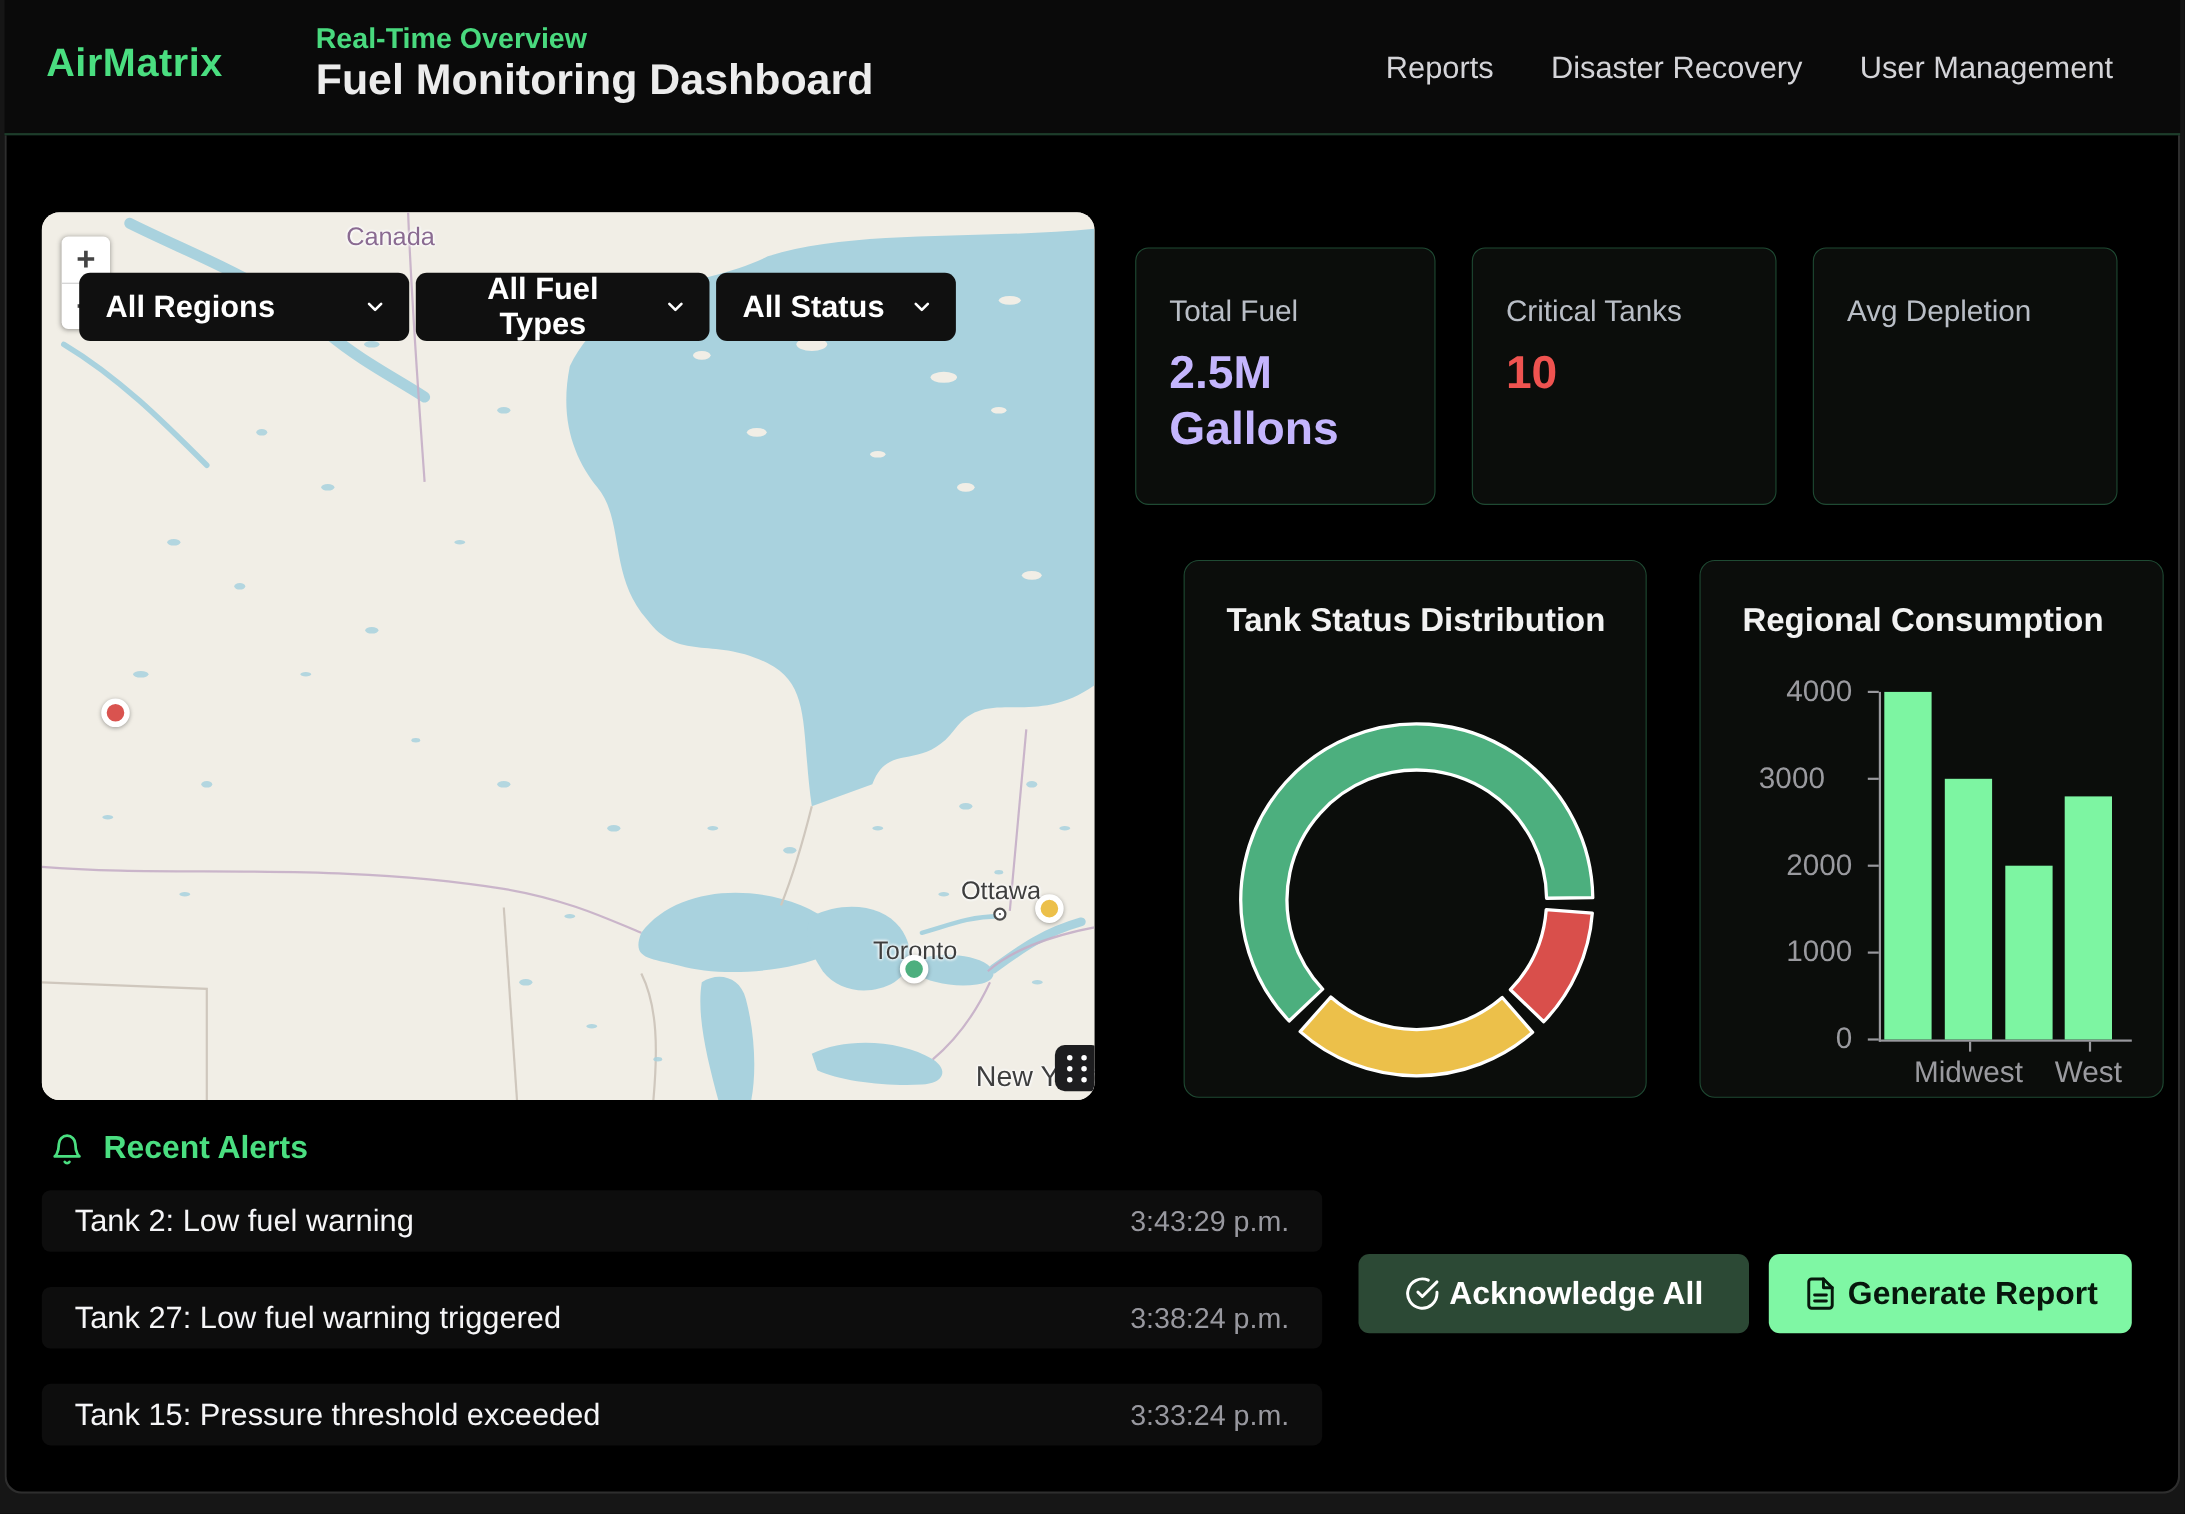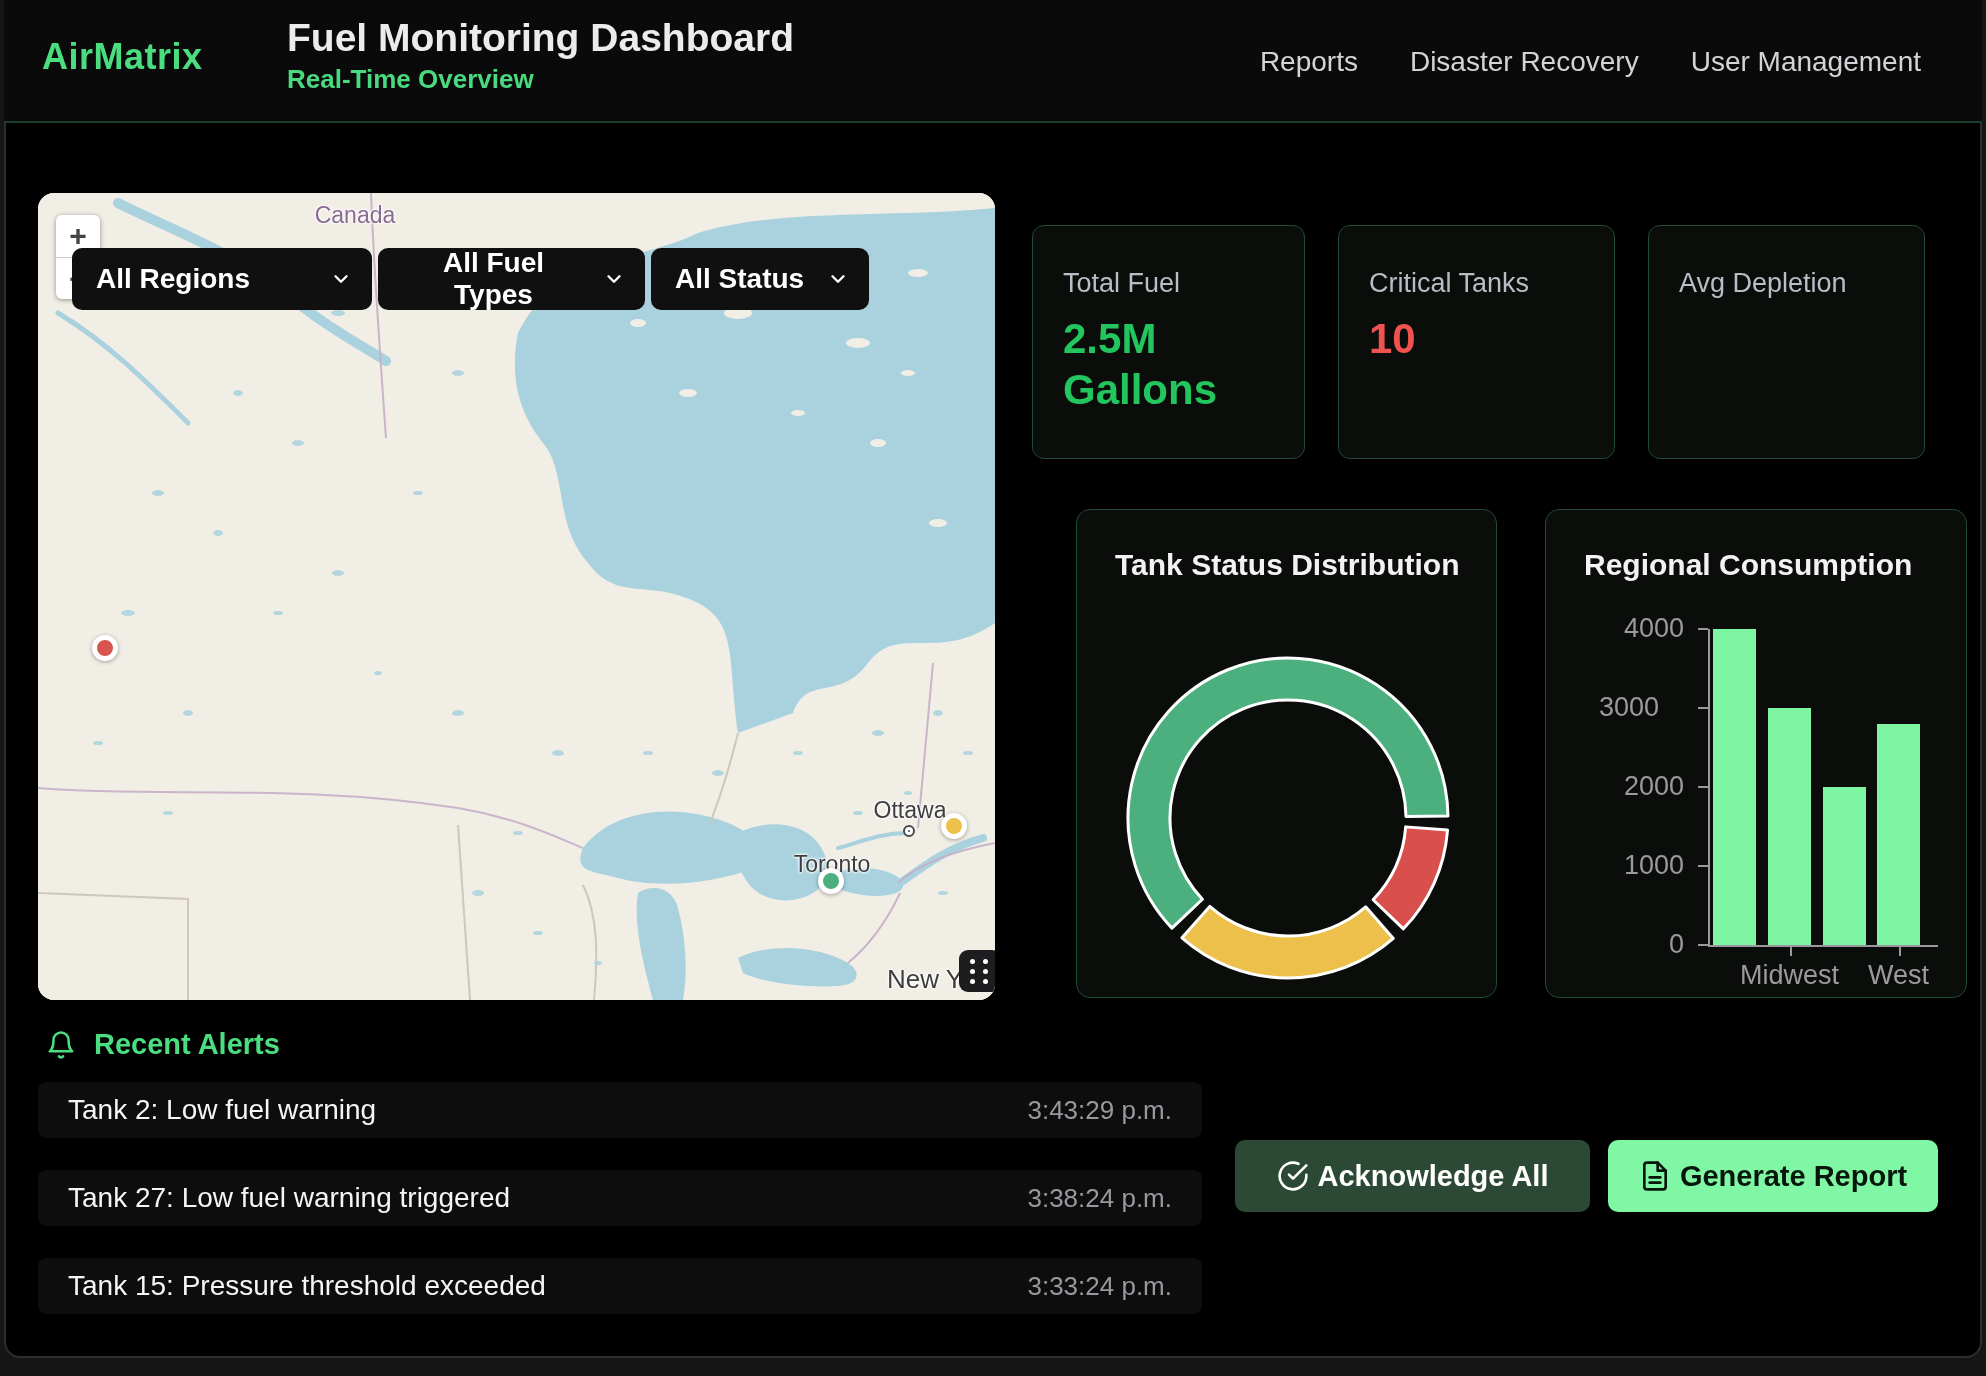--- a/index.html
+++ b/index.html
@@ -85,22 +85,22 @@
 </style>
 </head>
 <body>
 
 <div id="app">
   <div id="frame"></div>
 
   <div id="header">
     <div id="logo">AirMatrix</div>
     <div id="title-block">
+      <div id="page-subtitle">Real-Time Overview</div>
       <div id="page-title">Fuel Monitoring Dashboard</div>
-      <div id="page-subtitle">Real-Time Overview</div>
     </div>
     <div id="nav">
       <div class="nav-item">Reports</div>
       <div class="nav-item">Disaster Recovery</div>
       <div class="nav-item">User Management</div>
     </div>
   </div>
 
   <div id="map">
     <svg class="basemap" width="957" height="807" viewBox="0 0 957 807">
@@ -225,21 +225,21 @@
         <i></i>
         <i></i>
         <i></i>
         <i></i>
         <i></i>
     </div>
   </div>
 
   <div class="stat-card" style="left:1032px; width:273px;">
     <div class="stat-label">Total Fuel</div>
-    <div class="stat-value" style="width: 190px; color: #22c55e;">2.5M Gallons</div>
+    <div class="stat-value" style="width: 190px; color: #c4b5fd;">2.5M Gallons</div>
   </div>
   <div class="stat-card" style="left:1338px; width:277px;">
     <div class="stat-label">Critical Tanks</div>
     <div class="stat-value" style="color: rgb(239, 83, 80);">10</div>
   </div>
   <div class="stat-card" style="left:1648px; width:277px;">
     <div class="stat-label">Avg Depletion</div>
   </div>
 
   <div class="chart-card" id="donut-card">

